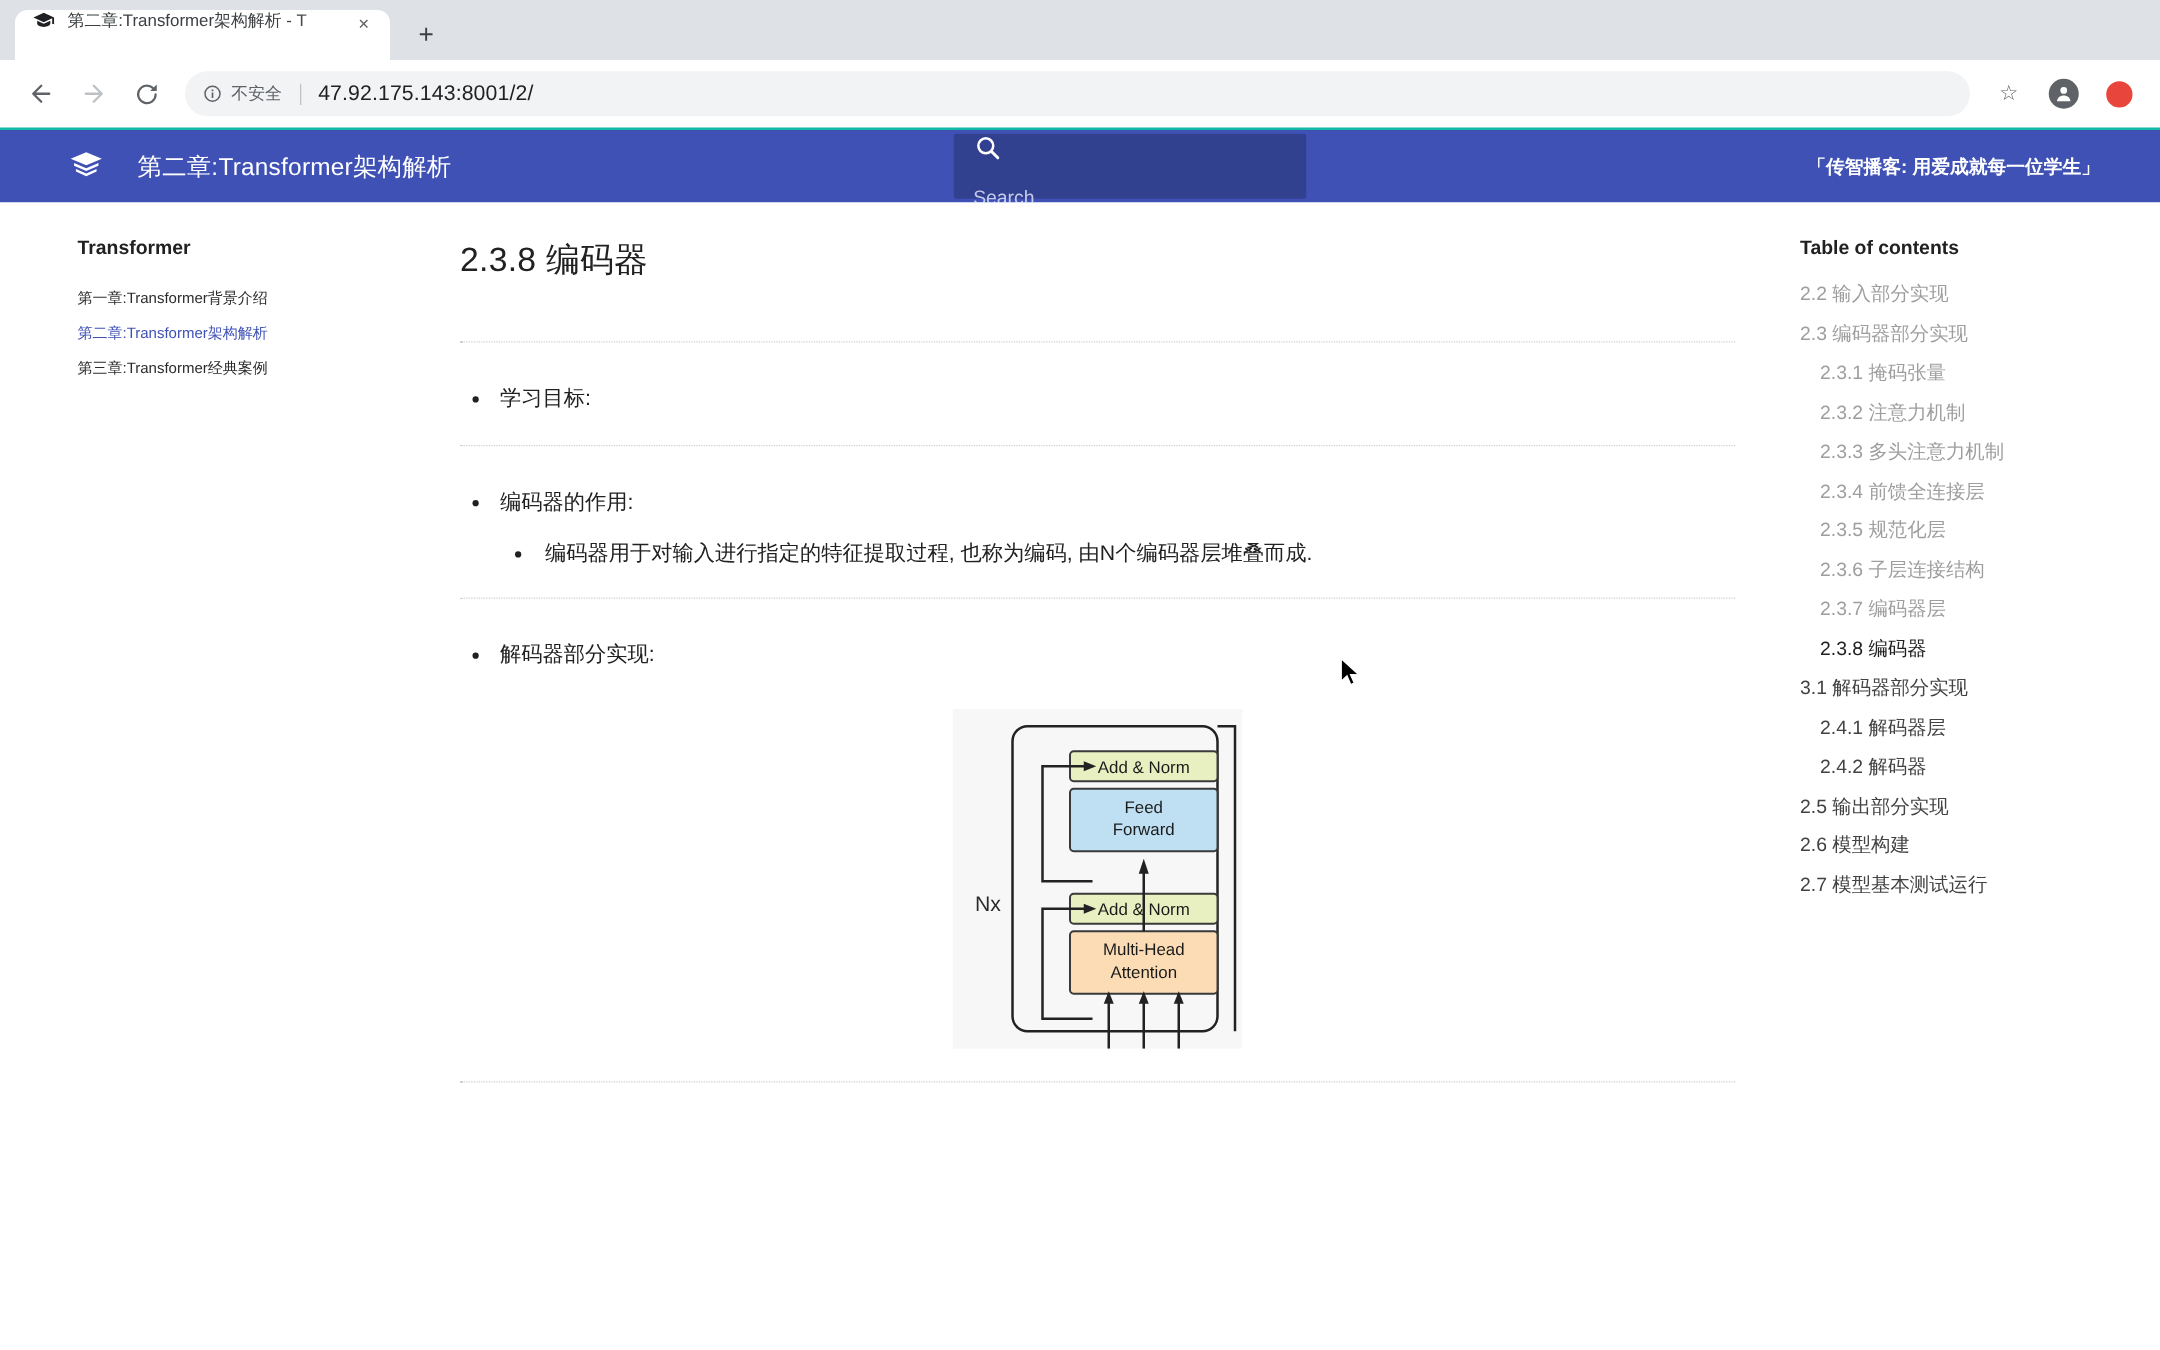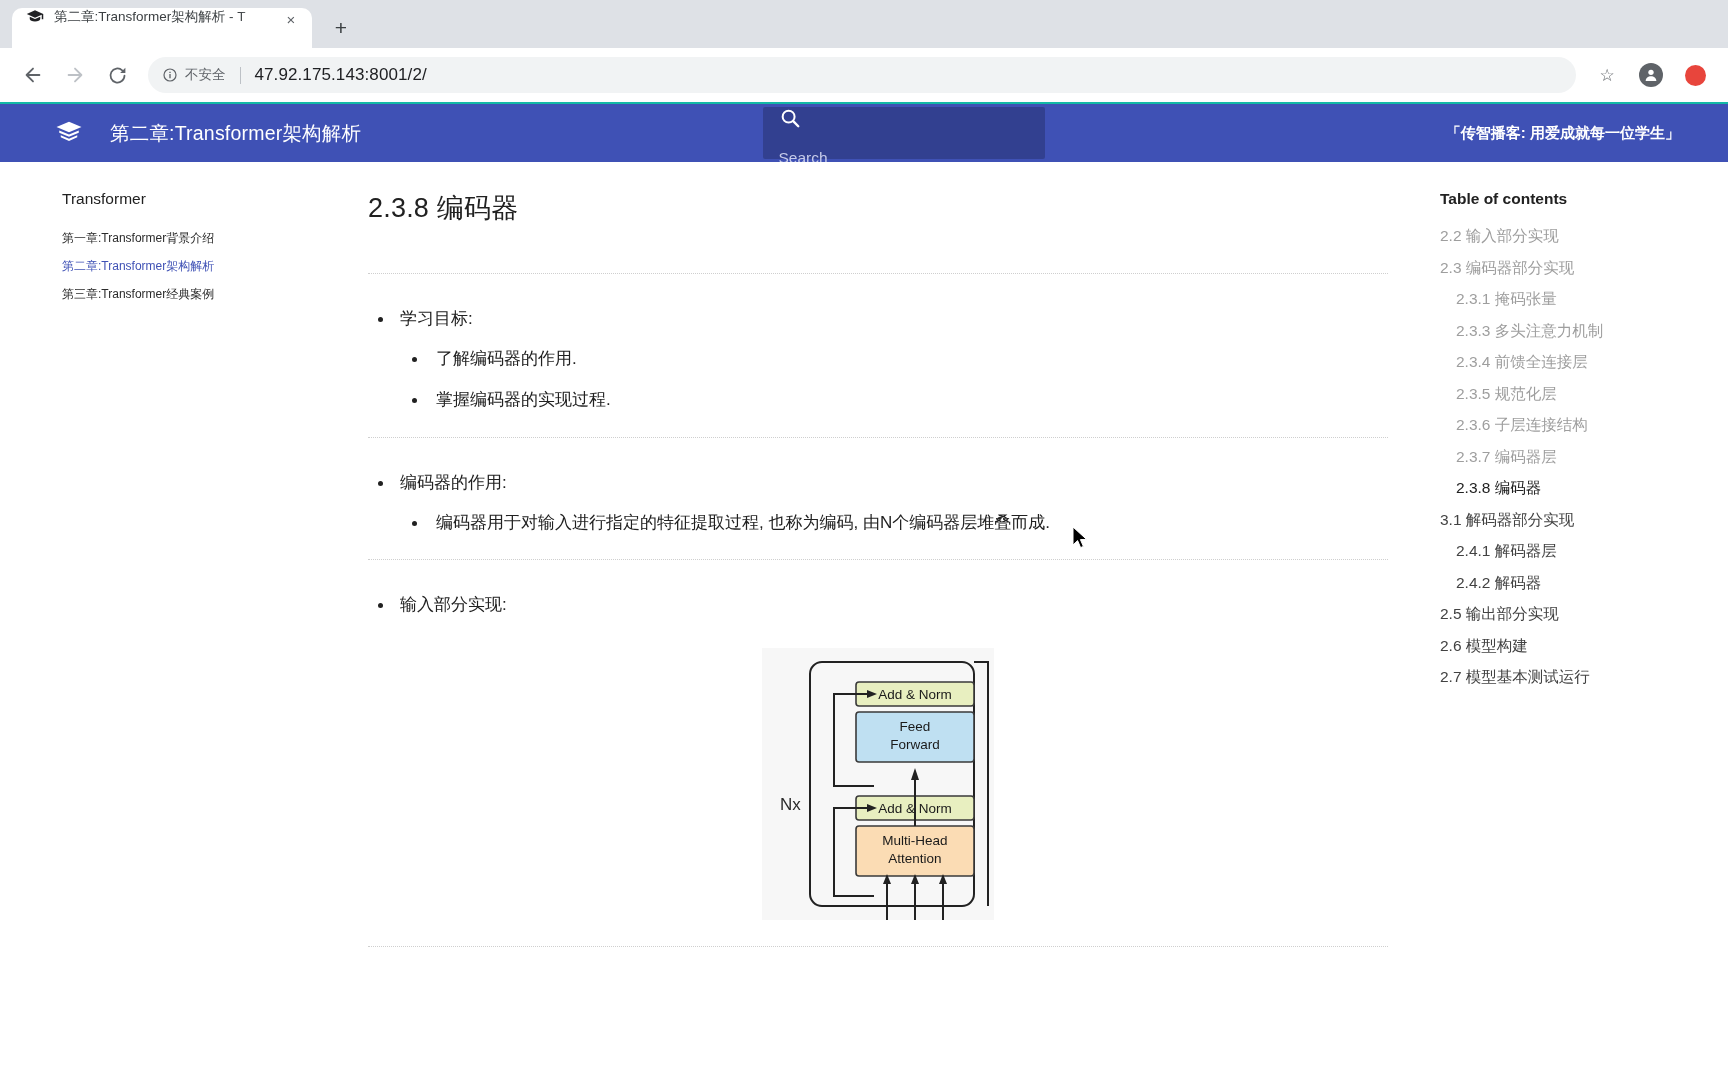--- a/index.html
+++ b/index.html
@@ -86,21 +86,21 @@
   .search-input::placeholder { color: #c5cae9; }
   .site-slogan {
     margin-left: auto; margin-right: 26px; font-size: 15px;
     font-weight: bold; color: #ffffff; white-space: nowrap;
   }
 
   .body-area { flex: 1; display: flex; overflow: hidden; background: #fff; }
 
   
   .leftnav { width: 368px; flex: 0 0 368px; padding: 28px 0 0 62px; }
-  .nav-title { font-size: 15.5px; font-weight: normal; color: #212121; margin-bottom: 16px; }
+  .nav-title { font-size: 15.5px; font-weight: bold; color: #212121; margin-bottom: 16px; }
   .nav-item {
     font-size: 12px; color: #2b2b2b; line-height: 1; padding: 8px 0;
     white-space: nowrap;
   }
   .nav-item.active { color: #3f51b5; }
 
   
   .content { flex: 1; padding: 28px 40px 0 0; overflow: hidden; position: relative; }
   .doc-h1 { font-size: 27px; font-weight: 400; color: #212121; letter-spacing: .2px; }
   .hr-dotted { border: 0; border-top: 1px dotted #cfcfcf; margin: 47px 0 0 0; }
@@ -238,43 +238,39 @@
         <div class="nav-item">第三章:Transformer经典案例</div>
       </nav>
 
       <main class="content">
         <h1 class="doc-h1">2.3.8 编码器</h1>
         <hr class="hr-dotted">
 
         <ul class="lvl1">
           <li>
             <span>学习目标:</span>
-            <ul class="lvl2">
-              <li>了解编码器的作用.</li>
-              <li>掌握编码器的实现过程.</li>
-            </ul>
           </li>
         </ul>
 
         <hr class="hr-dotted" style="margin-top:24px">
 
         <ul class="lvl1">
           <li>
             <span>编码器的作用:</span>
             <ul class="lvl2">
               <li>编码器用于对输入进行指定的特征提取过程, 也称为编码, 由N个编码器层堆叠而成.</li>
             </ul>
           </li>
         </ul>
 
         <hr class="hr-dotted" style="margin-top:22px">
 
         <ul class="lvl1">
           <li>
-            <span>输入部分实现:</span>
+            <span>解码器部分实现:</span>
           </li>
         </ul>
 
         <div class="fig-wrap">
           <svg width="232" height="272" viewBox="0 0 232 272">
             <rect x="0" y="0" width="232" height="272" fill="#f7f7f7"></rect>
 
             <text x="18" y="162" font-family="Liberation Sans, sans-serif" font-size="17" fill="#2b2b2b">Nx</text>
 
             <rect x="48" y="14" width="164" height="244" rx="12" fill="none" stroke="#222" stroke-width="2"></rect>
@@ -318,20 +314,21 @@
         <svg class="cursor" style="left:704px; top:364px" width="18" height="26" viewBox="0 0 18 26">
           <path d="M1 1 L1 19 L5.6 14.6 L8.6 21.6 L11.4 20.4 L8.4 13.6 L14.6 13.4 Z" fill="#000" stroke="#fff" stroke-width="1"></path>
         </svg>
       </main>
 
       <aside class="toc">
         <div class="toc-title">Table of contents</div>
         <div class="toc-item">2.2 输入部分实现</div>
         <div class="toc-item">2.3 编码器部分实现</div>
         <div class="toc-item lvl3">2.3.1 掩码张量</div>
+        <div class="toc-item lvl3">2.3.2 注意力机制</div>
         <div class="toc-item lvl3">2.3.3 多头注意力机制</div>
         <div class="toc-item lvl3">2.3.4 前馈全连接层</div>
         <div class="toc-item lvl3">2.3.5 规范化层</div>
         <div class="toc-item lvl3">2.3.6 子层连接结构</div>
         <div class="toc-item lvl3">2.3.7 编码器层</div>
         <div class="toc-item lvl3 active">2.3.8 编码器</div>
         <div class="toc-item dark">3.1 解码器部分实现</div>
         <div class="toc-item lvl3 dark">2.4.1 解码器层</div>
         <div class="toc-item lvl3 dark">2.4.2 解码器</div>
         <div class="toc-item dark">2.5 输出部分实现</div>

